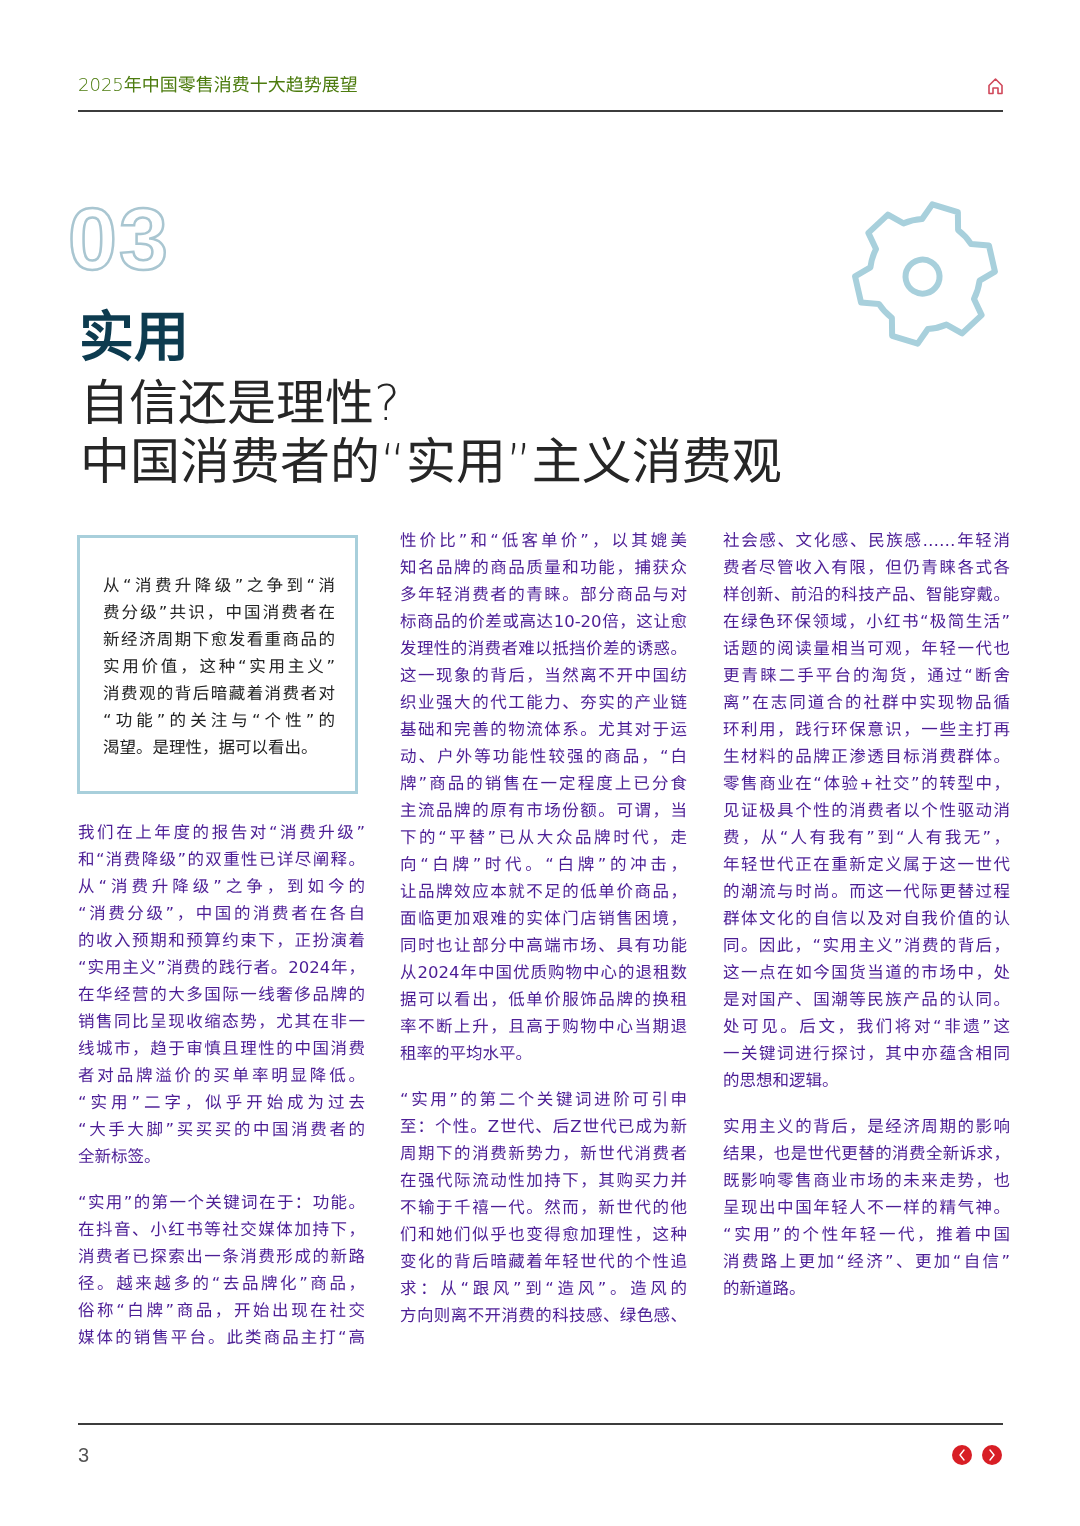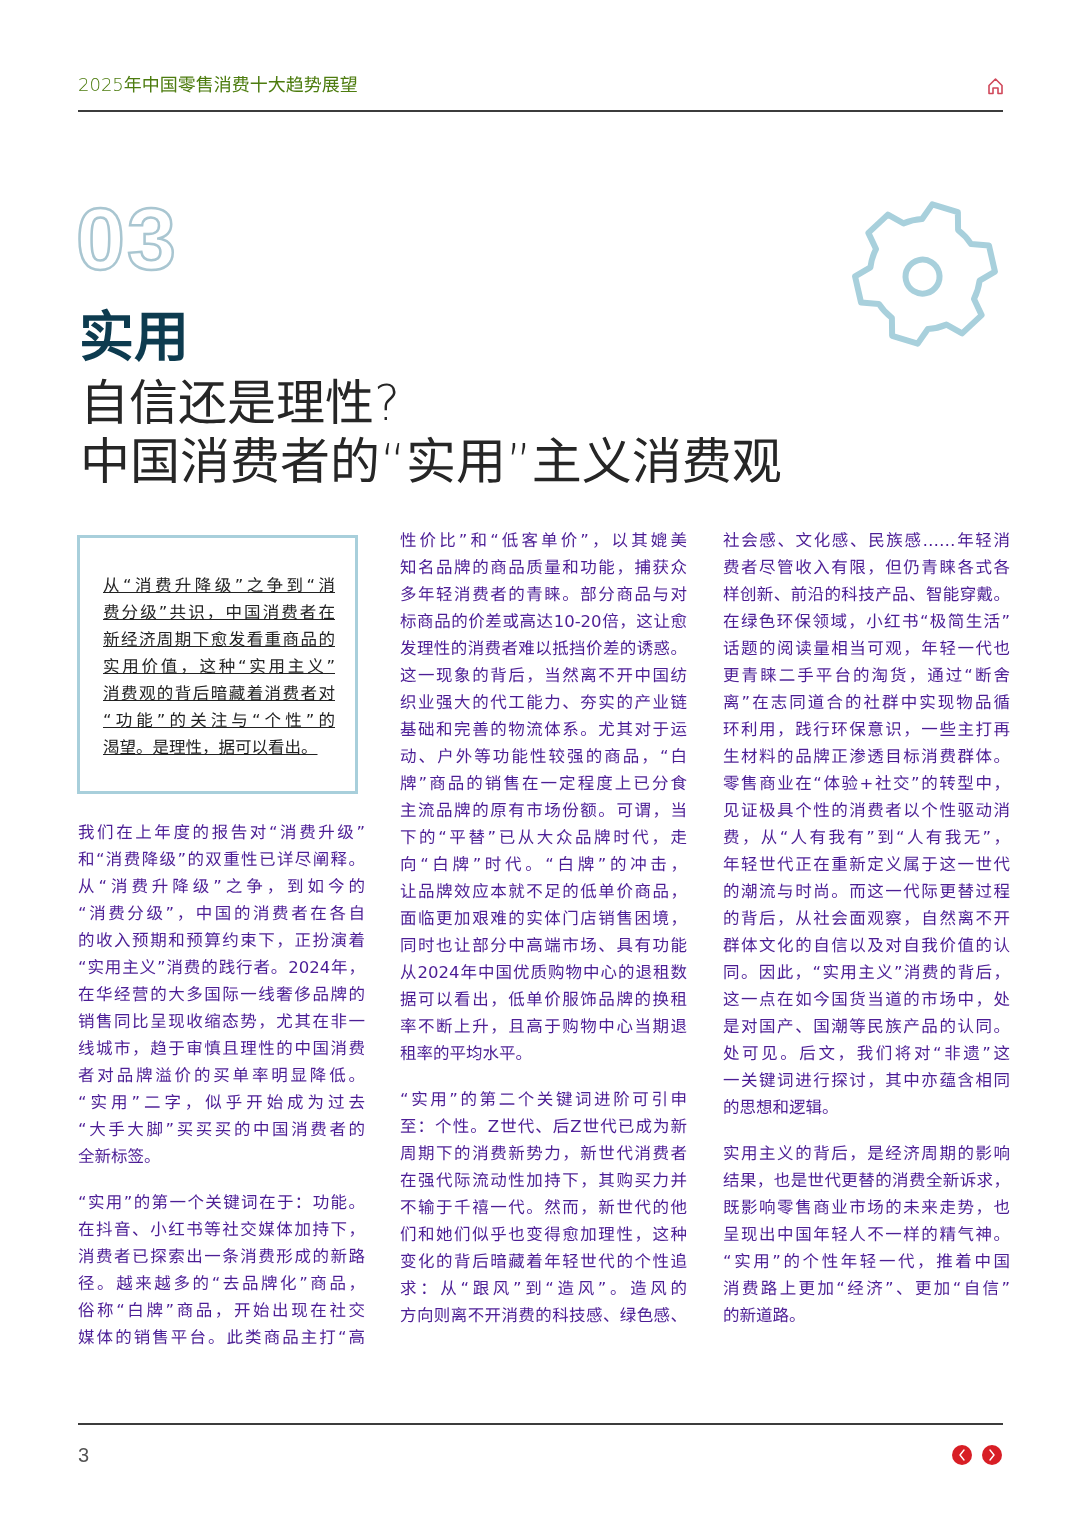--- a/index.html
+++ b/index.html
@@ -14,42 +14,42 @@
       left: 78px; top: 75px; font-size: 18px; line-height: 20px;
       color: #4d7c0f; font-weight: 300; white-space: nowrap;
     }
     .home-icon { left: 987px; top: 77px; width: 17px; height: 18px; }
     .rule { left: 78px; width: 925px; height: 2px; background: #3c3c3c; }
     .rule.top { top: 110px; }
     .rule.bottom { top: 1423px; }
 
     
     .sec-num {
-      left: 76px; top: 195px; font-family: "Liberation Sans", sans-serif;
+      left: 68px; top: 195px; font-family: "Liberation Sans", sans-serif;
       font-weight: 700; font-size: 88px; line-height: 88px; letter-spacing: 2px;
       color: #ffffff; -webkit-text-stroke: 2.5px #a9c6d1;
     }
     .gear { left: 850px; top: 200px; width: 150px; height: 150px; }
     .keyword {
       left: 79px; top: 308px; font-size: 55px; line-height: 58px;
       font-weight: 700; color: #0d3b4f; white-space: nowrap;
     }
     .subtitle {
       left: 80px; font-size: 49px; line-height: 56px; font-weight: 300;
       color: #262626; white-space: nowrap;
     }
     .subtitle.l1 { top: 376px; }
     .subtitle.l2 { top: 434px; font-size: 50px; }
 
     
     .callout {
       left: 77px; top: 535px; width: 281px; height: 259px; box-sizing: border-box;
       border: 3px solid #a8cfdb; padding: 34px 0 0 23px;
     }
-    .callout .txt { width: 232px; font-size: 16.5px; line-height: 27px; color: #222222; font-weight: 500; text-decoration: underline; }
+    .callout .txt { width: 232px; font-size: 16.5px; line-height: 27px; color: #222222; font-weight: 500; }
 
     
     .col { width: 287px; font-size: 16.5px; line-height: 27px; color: #4c1d95; }
     .col.c1 { left: 78px; top: 819px; }
     .col.c2 { left: 400px; top: 527px; }
     .col.c3 { left: 723px; top: 527px; }
     .para + .para { margin-top: 19px; }
     .ln { text-align: justify; text-align-last: justify; }
     .para.end .ln:last-child, .txt .ln:last-child { text-align-last: left; }
 
@@ -167,21 +167,20 @@
       <div class="ln">话题的阅读量相当可观，年轻一代也</div>
       <div class="ln">更青睐二手平台的淘货，通过“断舍</div>
       <div class="ln">离”在志同道合的社群中实现物品循</div>
       <div class="ln">环利用，践行环保意识，一些主打再</div>
       <div class="ln">生材料的品牌正渗透目标消费群体。</div>
       <div class="ln">零售商业在“体验+社交”的转型中，</div>
       <div class="ln">见证极具个性的消费者以个性驱动消</div>
       <div class="ln">费，从“人有我有”到“人有我无”，</div>
       <div class="ln">年轻世代正在重新定义属于这一世代</div>
       <div class="ln">的潮流与时尚。而这一代际更替过程</div>
-      <div class="ln">的背后，从社会面观察，自然离不开</div>
       <div class="ln">群体文化的自信以及对自我价值的认</div>
       <div class="ln">同。因此，“实用主义”消费的背后，</div>
       <div class="ln">这一点在如今国货当道的市场中，处</div>
       <div class="ln">是对国产、国潮等民族产品的认同。</div>
       <div class="ln">处可见。后文，我们将对“非遗”这</div>
       <div class="ln">一关键词进行探讨，其中亦蕴含相同</div>
       <div class="ln">的思想和逻辑。</div>
     </div>
   <div class="para end">
       <div class="ln">实用主义的背后，是经济周期的影响</div>

